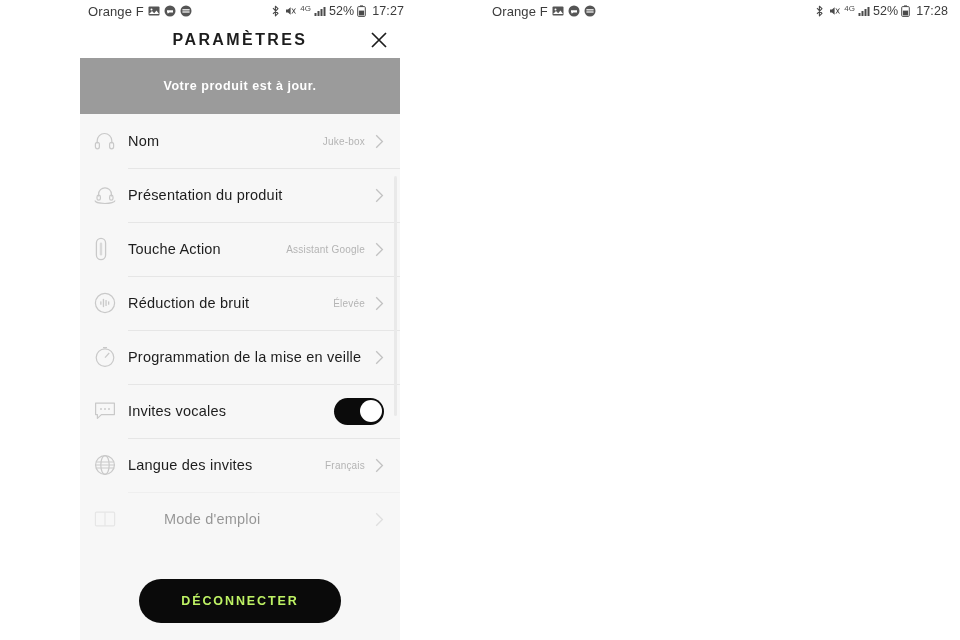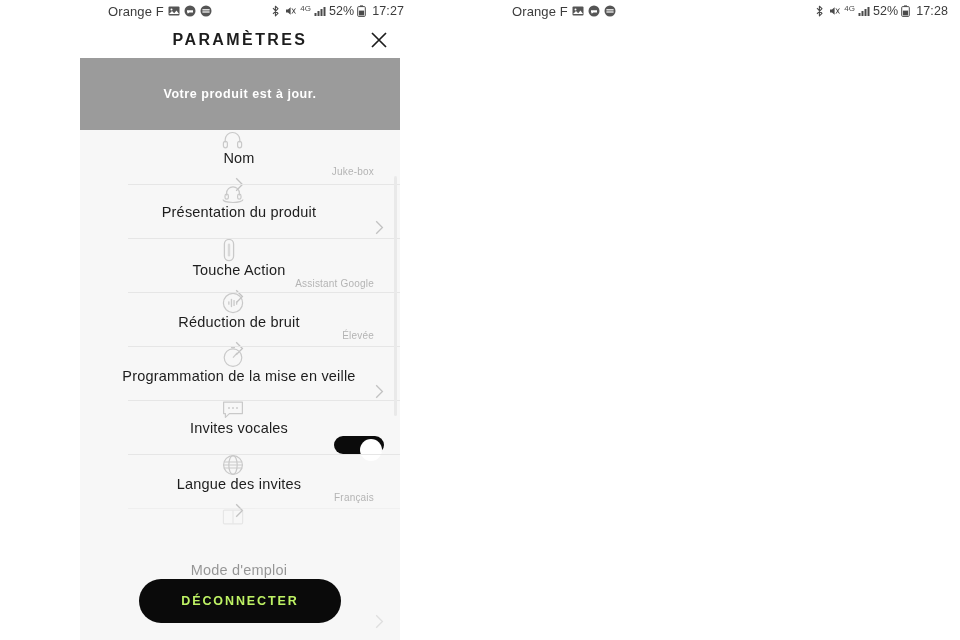--- a/index.html
+++ b/index.html
@@ -48,21 +48,21 @@
     display: flex;
     align-items: center;
     gap: 3px;
     white-space: nowrap;
     margin-left: auto;
   }
   .statusbar.left-screen .sb-left { margin-left: 88px; }
   .statusbar.left-screen .sb-right { margin-right: 76px; }
   .statusbar.right-screen .sb-left { margin-left: 12px; }
   .statusbar.right-screen .sb-right { margin-right: 12px; }
-  .sb-carrier { font-size: 13px; color: #3c3c3c; margin-left: 20px; }
+  .sb-carrier { font-size: 13px; color: #3c3c3c; }
   .sb-ico {
     display: inline-block;
     width: 12px; height: 12px;
     color: #4a4a4a;
     line-height: 0;
   }
   .sb-ico svg { display: block; }
   .sb-txt { font-size: 12.5px; color: #3c3c3c; }
   .sb-net { font-size: 8px; color: #4a4a4a; position: relative; top: -3px; letter-spacing: 0; }
 
@@ -99,21 +99,21 @@
     top: 50%;
     transform: translateY(-50%);
     width: 22px; height: 22px;
     display: flex; align-items: center; justify-content: center;
     cursor: pointer;
   }
   .hdr-close svg { display: block; }
 
   
   .banner {
-    height: 72px;
+    height: 56px;
     background: #9b9b9b;
     display: flex;
     align-items: center;
     justify-content: center;
   }
   .banner-text {
     color: #ffffff;
     font-size: 12.5px;
     font-weight: 700;
     letter-spacing: 0.55px;
@@ -122,21 +122,20 @@
   
   .list { position: relative; }
   .row {
     position: relative;
     height: 54px;
     display: flex;
     align-items: center;
     padding: 0 16px 0 14px;
     box-sizing: border-box;
     cursor: pointer;
-    flex-direction: column;
   }
   .row + .row::before {
     content: "";
     position: absolute;
     left: 48px; right: 0; top: 0;
     height: 1px;
     background: #e6e6e6;
   }
   .row-icon {
     width: 34px;

